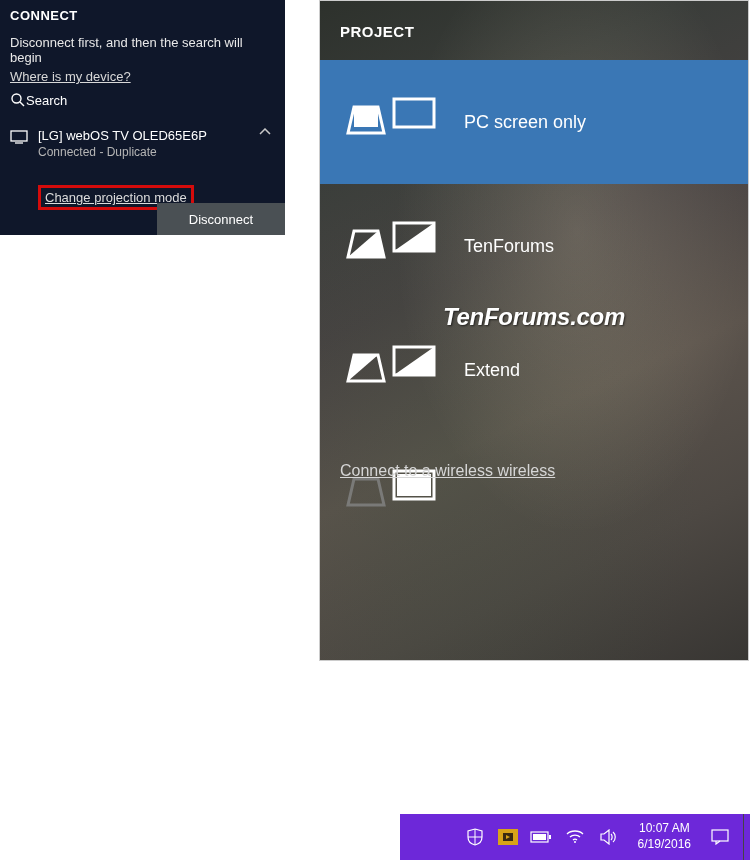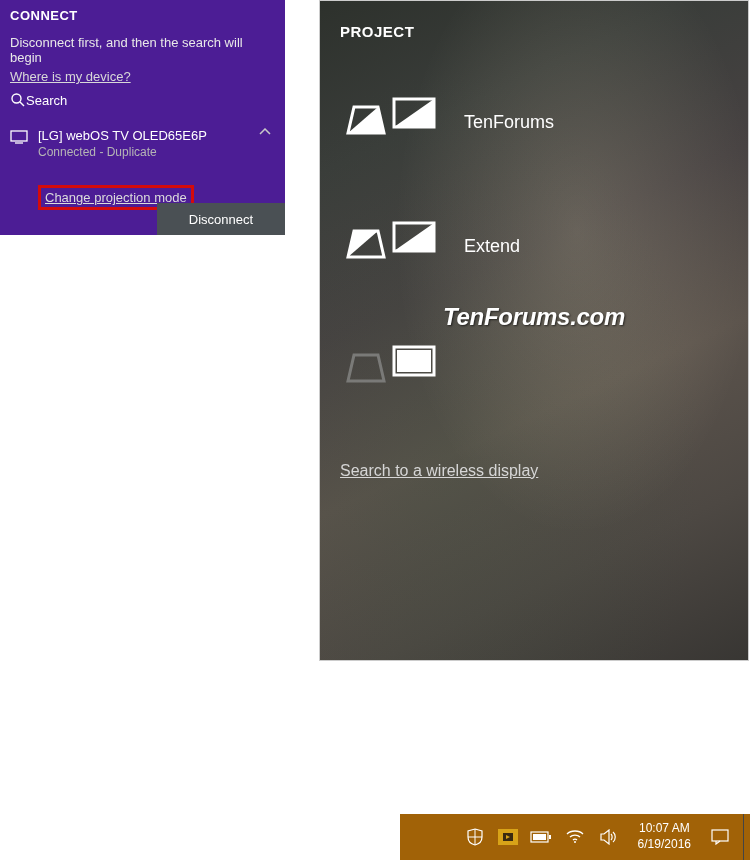--- a/index.html
+++ b/index.html
@@ -10,21 +10,21 @@
   height: 860px;
   position: relative;
   overflow: hidden;
 }
 .connect-panel {
   position: absolute;
   left: 0;
   top: 0;
   width: 285px;
   height: 235px;
-  background: #4c1d95;
+  background: #0f172a;
   color: #fff;
   font-size: 13px;
   padding: 8px 10px 0 10px;
 }
 .connect-panel .title {
   font-weight: 600;
   font-size: 13px;
   letter-spacing: 0.5px;
   margin-bottom: 12px;
 }
@@ -185,21 +185,21 @@
   white-space: nowrap;
 }
 
 
 .taskbar {
   position: absolute;
   right: 0;
   bottom: 0;
   width: 350px;
   height: 46px;
-  background: #a16207;
+  background: #6d28d9;
   color: #fff;
   display: flex;
   align-items: center;
   justify-content: flex-end;
   font-size: 12px;
   padding: 0 4px 0 10px;
   gap: 12px;
 }
 .taskbar .tray-icon {
   display: flex;
@@ -264,20 +264,32 @@
   </div>
 </div>
 
 <div class="project-panel">
   <div class="title">PROJECT</div>
 
   <div class="watermark">TenForums.com</div>
 
   <div class="project-items">
 
+    <div class="project-item selected">
+      <div class="icon-block">
+        <svg width="100" height="54" viewBox="0 0 100 54">
+          <rect x="54" y="4" width="40" height="28" stroke="#fff" stroke-width="3" fill="none"></rect>
+          <g>
+              <path d="M8 38 L44 38 L38 12 L14 12 Z" stroke="#fff" stroke-width="3" fill="#3a77b5"></path>
+              <rect x="14" y="12" width="24" height="20" fill="#fff"></rect>
+            </g>
+        </svg>
+      </div>
+      <div class="label">PC screen only</div>
+    </div>
 
     <div class="project-item">
       <div class="icon-block">
         <svg width="100" height="54" viewBox="0 0 100 54">
           <rect x="54" y="4" width="40" height="28" stroke="#fff" stroke-width="3" fill="none"></rect>
           <path d="M94 4 L94 32 L54 32 Z" fill="#fff"></path>
           <path d="M8 38 L44 38 L38 12 L14 12 Z" stroke="#fff" stroke-width="3" fill="none"></path>
           <path d="M44 38 L38 12 L14 12 Z" fill="#fff" opacity="0"></path>
           <path d="M8 38 L44 38 L38 12 Z" fill="#fff"></path>
         </svg>
@@ -302,21 +314,21 @@
         <svg width="100" height="54" viewBox="0 0 100 54">
           <rect x="54" y="4" width="40" height="28" stroke="#fff" stroke-width="3" fill="none"></rect>
           <rect x="57" y="7" width="34" height="22" fill="#fff"></rect>
           <path d="M8 38 L44 38 L38 12 L14 12 Z" stroke="#7a7a78" stroke-width="3" fill="none"></path>
         </svg>
       </div>
     </div>
   </div>
 
   <div class="project-link-wrap">
-    <span class="project-link">Search to a wireless display</span>
+    <span class="project-link">Connect to a wireless wireless</span>
   </div>
 </div>
 
 <div class="taskbar">
   <span class="tray-icon">
     <svg width="16" height="18" viewBox="0 0 16 18">
         <path d="M8 1 L15 3 V9 C15 13 12 16 8 17 C4 16 1 13 1 9 V3 Z" stroke="#fff" stroke-width="1.2" fill="none"></path>
         <line x1="8" y1="1" x2="8" y2="17" stroke="#fff" stroke-width="1"></line>
         <line x1="1" y1="9" x2="15" y2="9" stroke="#fff" stroke-width="1"></line>
       </svg>

